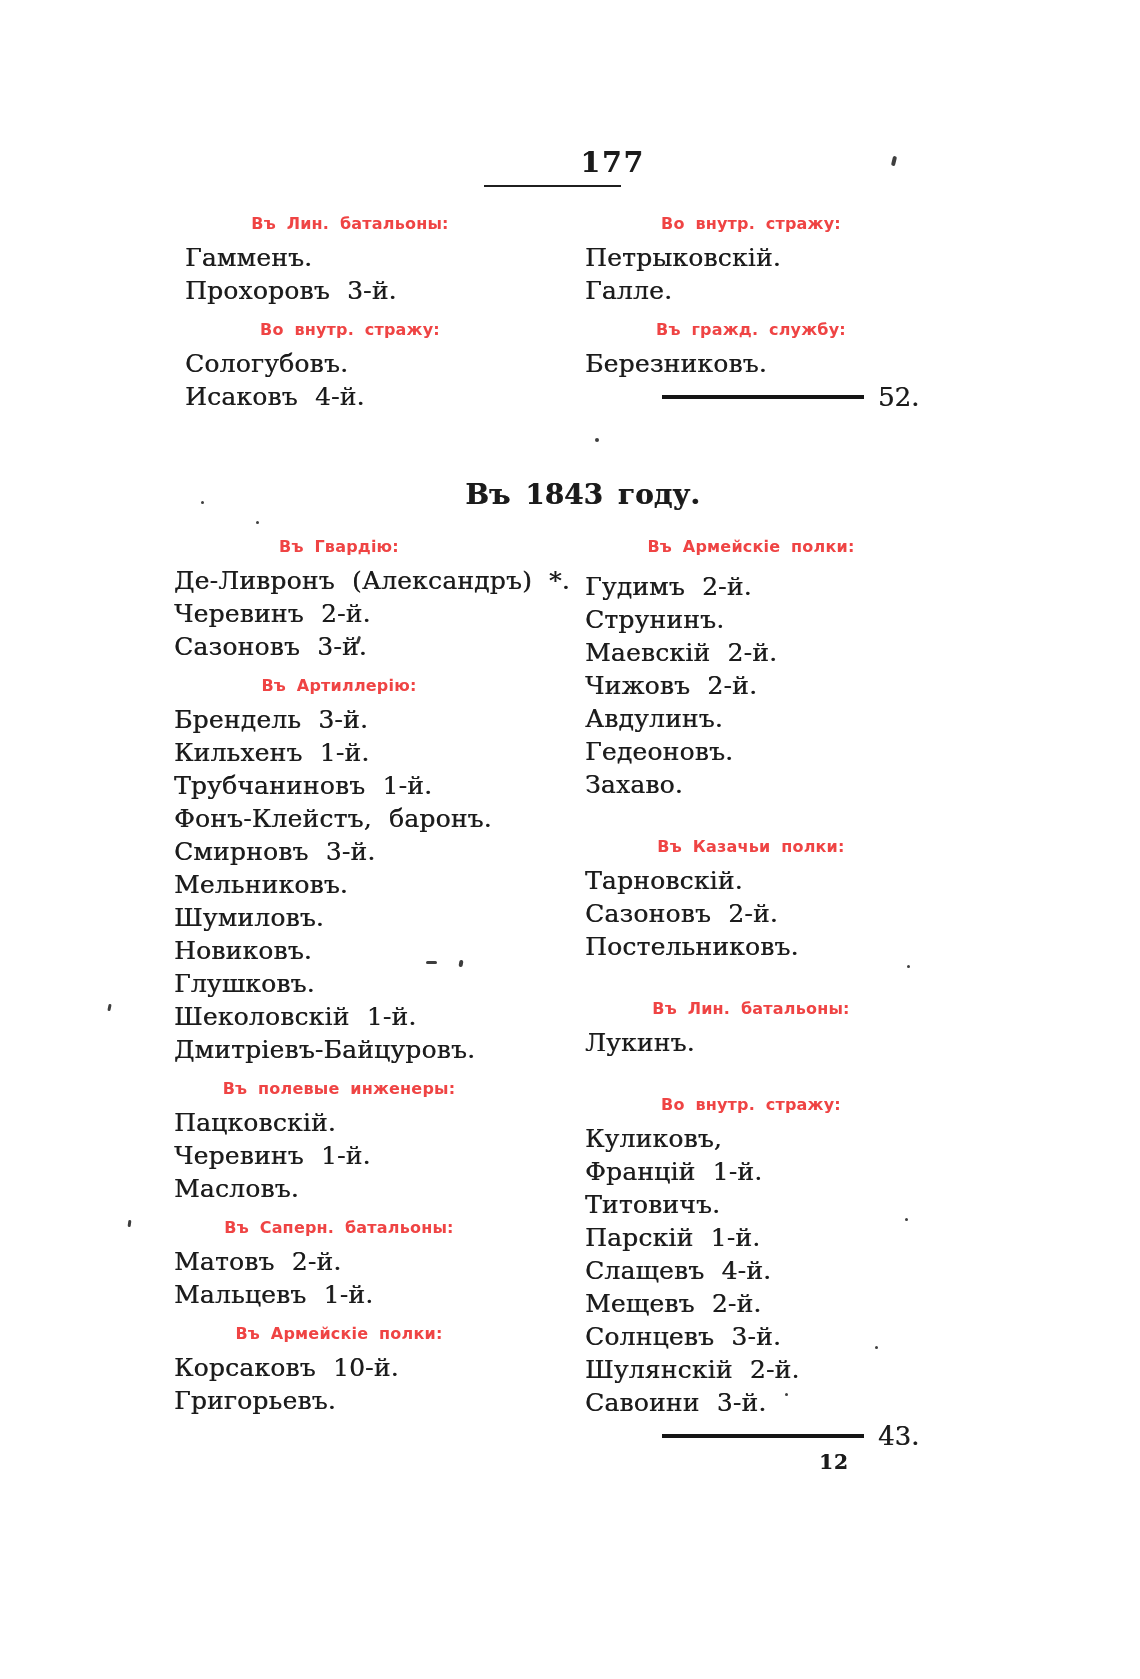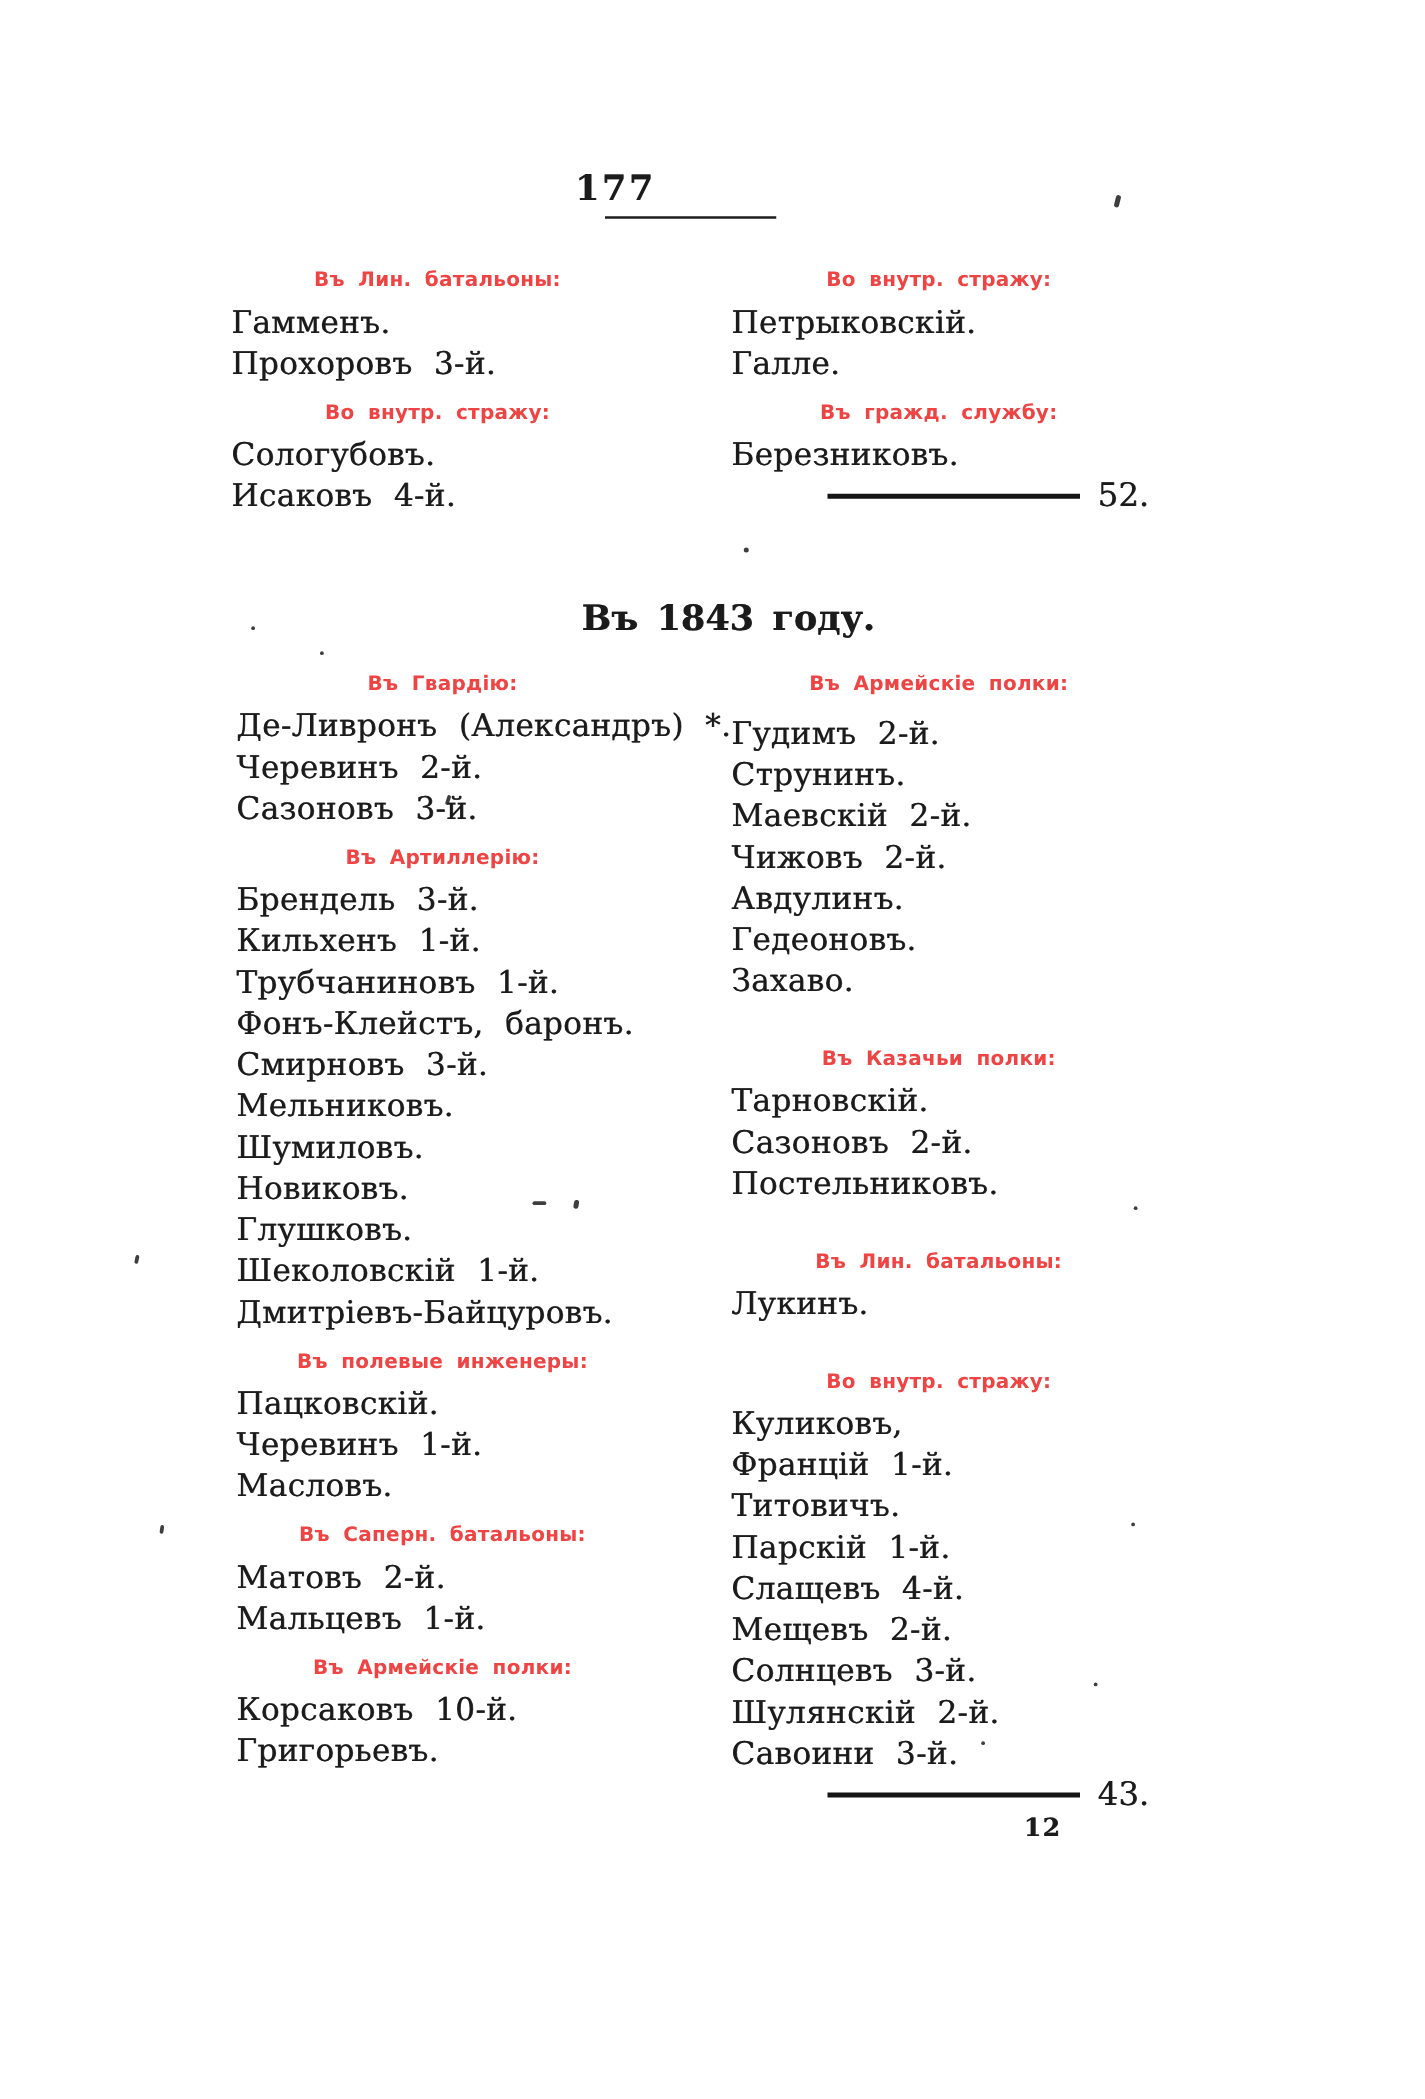--- a/index.html
+++ b/index.html
@@ -8,21 +8,21 @@
     background:#ffffff;
     font-family:"DejaVu Serif", serif;
     color:#1b1b1b;
     overflow:hidden;
   }
   .page{
     position:relative;width:1140px;height:1679px;background:#ffffff;
   }
   
   .page-number-block{
-    position:absolute;left:460px;top:136px;width:185px;text-align:left;
+    position:absolute;left:460px;top:148px;width:185px;text-align:right;
   }
   .page-number{
     font-size:28px;font-weight:bold;line-height:30px;letter-spacing:2px;
     text-shadow:0.4px 0 0 rgba(20,20,20,0.8);
   }
   .page-number-rule{
     width:137px;height:2px;background:#1f1f1f;margin:7px auto 0;
   }
   
   .col{position:absolute;}
@@ -100,21 +100,21 @@
         <div class="name">Березниковъ.</div>
       </div>
     <div class="total-row">
       <span class="total-rule"></span>
       <span class="total-num">52.</span>
     </div>
   </section>
 
   <div class="year-heading">Въ 1843 году.</div>
 
-  <section class="col" style="left:189px;top:536px;width:330px">
+  <section class="col" style="left:174px;top:536px;width:330px">
     <div class="groups">
         <div class="sec-header">Въ Гвардію:</div>
         <div class="name">Де-Ливронъ (Александръ) *.</div>
         <div class="name">Черевинъ 2-й.</div>
         <div class="name">Сазоновъ 3-й.</div>
         <div class="sec-header">Въ Артиллерію:</div>
         <div class="name">Брендель 3-й.</div>
         <div class="name">Кильхенъ 1-й.</div>
         <div class="name">Трубчаниновъ 1-й.</div>
         <div class="name">Фонъ-Клейстъ, баронъ.</div>

